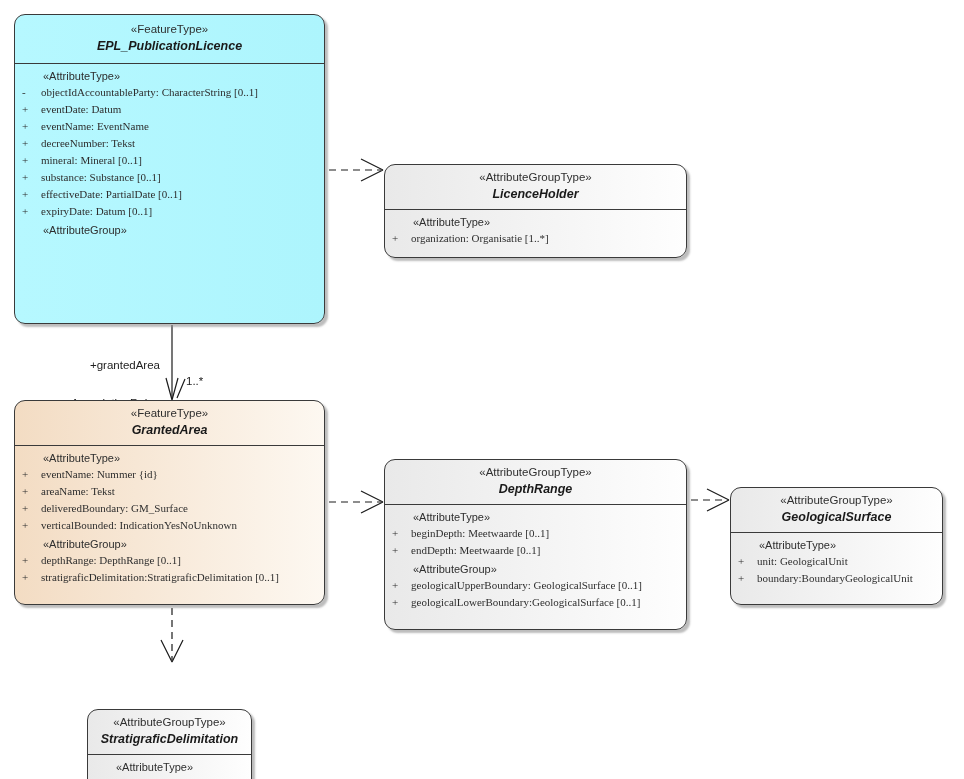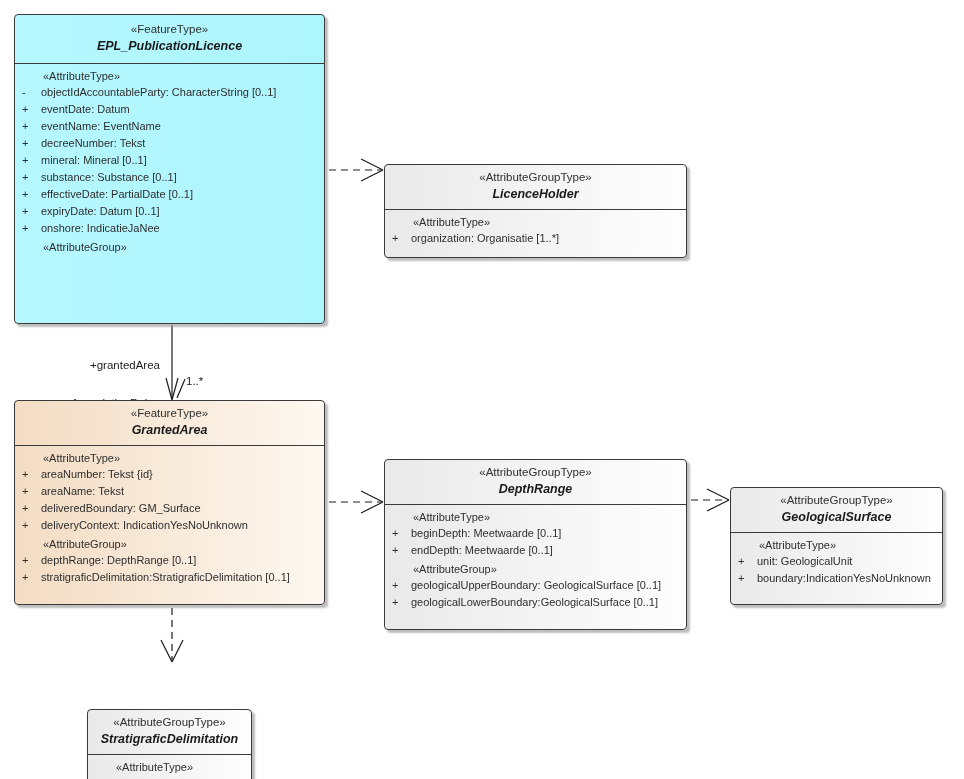--- a/index.html
+++ b/index.html
@@ -6,34 +6,34 @@
   .canvas{
     position:relative;width:964px;height:779px;background:#ffffff;
     font-family:"Liberation Sans",sans-serif;color:#2e2e2e;overflow:hidden;
   }
   .canvas *{box-sizing:border-box;}
   svg.connectors{position:absolute;left:0;top:0;width:964px;height:779px;}
   svg.connectors path{fill:none;stroke:#1c1c1c;stroke-width:1.2;}
   svg.connectors path.dashed{stroke-dasharray:7 5;}
 
   .uml-class{
-    position:absolute;border:1px solid #3a3a3a;border-radius:4px;
+    position:absolute;border:1px solid #3a3a3a;border-radius:11px;
     box-shadow:3px 3px 2px rgba(145,145,145,0.6);
     display:flex;flex-direction:column;
   }
   .fill-cyan{background:linear-gradient(90deg,#b6f8ff 0%,#adf5fd 100%);}
   .fill-peach{background:linear-gradient(90deg,#f3dcc3 0%,#fdf8f1 100%);}
   .fill-gray{background:linear-gradient(90deg,#e9e9e9 0%,#fefefe 100%);margin-top:44px;}
 
   .cls-header{border-bottom:1px solid #3a3a3a;text-align:center;padding:5px 4px 6px;flex:0 0 auto;}
   .stereo{font-size:11.5px;line-height:15px;}
   .cls-name{font-size:12.5px;font-weight:bold;line-height:18px;color:#1a1a1a;font-style:italic;}
   .cls-body{flex:1 1 auto;padding-top:2px;overflow:hidden;}
   .stereo-heading{font-size:11px;padding:4px 0 2px 28px;}
-  .attr-row{font-size:11px;line-height:17px;padding-left:7px;white-space:nowrap;}
+  .attr-row{font-size:11px;line-height:17px;padding-left:7px;white-space:nowrap;font-family:Liberation Serif, serif;}
   .vis{display:inline-block;width:19px;}
   .attr-text{display:inline-block;white-space:nowrap;}
 
   #cls-epl{left:14px;top:14px;width:311px;height:310px;}
   #cls-epl .cls-header{padding-top:7px;padding-bottom:8px;}
   #cls-licenceholder{left:384px;top:120px;width:303px;height:94px;}
   #cls-grantedarea{left:14px;top:400px;width:311px;height:205px;}
   #cls-depthrange{left:384px;top:415px;width:303px;height:171px;}
   #cls-geologicalsurface{left:730px;top:443px;width:213px;height:118px;}
   #cls-stratigraficdelimitation{left:87px;top:665px;width:165px;height:99px;}
@@ -88,21 +88,20 @@
     <div class="cls-body">
         <div class="stereo-heading">«AttributeType»</div>
         <div class="attr-row"><span class="vis">-</span><span class="attr-text">objectIdAccountableParty: CharacterString [0..1]</span></div>
         <div class="attr-row"><span class="vis">+</span><span class="attr-text">eventDate: Datum</span></div>
         <div class="attr-row"><span class="vis">+</span><span class="attr-text">eventName: EventName</span></div>
         <div class="attr-row"><span class="vis">+</span><span class="attr-text">decreeNumber: Tekst</span></div>
         <div class="attr-row"><span class="vis">+</span><span class="attr-text">mineral: Mineral [0..1]</span></div>
         <div class="attr-row"><span class="vis">+</span><span class="attr-text">substance: Substance [0..1]</span></div>
         <div class="attr-row"><span class="vis">+</span><span class="attr-text">effectiveDate: PartialDate [0..1]</span></div>
         <div class="attr-row"><span class="vis">+</span><span class="attr-text">expiryDate: Datum [0..1]</span></div>
-        <div class="attr-row"><span class="vis">+</span><span class="attr-text">onshore: IndicatieJaNee</span></div>
         <div class="stereo-heading">«AttributeGroup»</div>
       </div>
   </div>
 
   <div class="uml-class fill-gray" id="cls-licenceholder">
     <div class="cls-header">
       <div class="stereo">«AttributeGroupType»</div>
       <div class="cls-name">LicenceHolder</div>
     </div>
     <div class="cls-body">
@@ -111,24 +110,24 @@
       </div>
   </div>
 
   <div class="uml-class fill-peach" id="cls-grantedarea">
     <div class="cls-header">
       <div class="stereo">«FeatureType»</div>
       <div class="cls-name">GrantedArea</div>
     </div>
     <div class="cls-body">
         <div class="stereo-heading">«AttributeType»</div>
-        <div class="attr-row"><span class="vis">+</span><span class="attr-text">areaNumber: Tekst {id}</span></div>
+        <div class="attr-row"><span class="vis">+</span><span class="attr-text">eventName: Nummer {id}</span></div>
         <div class="attr-row"><span class="vis">+</span><span class="attr-text">areaName: Tekst</span></div>
         <div class="attr-row"><span class="vis">+</span><span class="attr-text">deliveredBoundary: GM_Surface</span></div>
-        <div class="attr-row"><span class="vis">+</span><span class="attr-text">deliveryContext: IndicationYesNoUnknown</span></div>
+        <div class="attr-row"><span class="vis">+</span><span class="attr-text">verticalBounded: IndicationYesNoUnknown</span></div>
         <div class="stereo-heading">«AttributeGroup»</div>
         <div class="attr-row"><span class="vis">+</span><span class="attr-text">depthRange: DepthRange [0..1]</span></div>
         <div class="attr-row"><span class="vis">+</span><span class="attr-text">stratigraficDelimitation:StratigraficDelimitation [0..1]</span></div>
       </div>
   </div>
 
   <div class="uml-class fill-gray" id="cls-depthrange">
     <div class="cls-header">
       <div class="stereo">«AttributeGroupType»</div>
       <div class="cls-name">DepthRange</div>
@@ -144,21 +143,21 @@
   </div>
 
   <div class="uml-class fill-gray" id="cls-geologicalsurface">
     <div class="cls-header">
       <div class="stereo">«AttributeGroupType»</div>
       <div class="cls-name">GeologicalSurface</div>
     </div>
     <div class="cls-body">
         <div class="stereo-heading">«AttributeType»</div>
         <div class="attr-row"><span class="vis">+</span><span class="attr-text">unit: GeologicalUnit</span></div>
-        <div class="attr-row"><span class="vis">+</span><span class="attr-text">boundary:IndicationYesNoUnknown</span></div>
+        <div class="attr-row"><span class="vis">+</span><span class="attr-text">boundary:BoundaryGeologicalUnit</span></div>
       </div>
   </div>
 
   <div class="uml-class fill-gray" id="cls-stratigraficdelimitation">
     <div class="cls-header">
       <div class="stereo">«AttributeGroupType»</div>
       <div class="cls-name">StratigraficDelimitation</div>
     </div>
     <div class="cls-body">
         <div class="stereo-heading">«AttributeType»</div>

